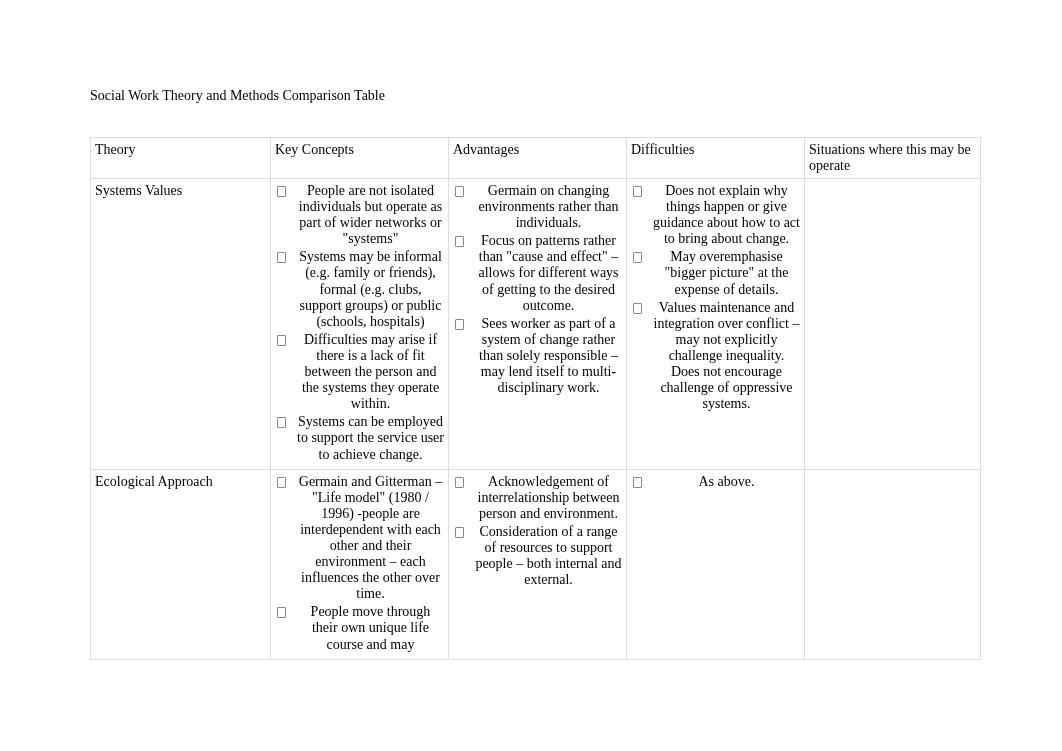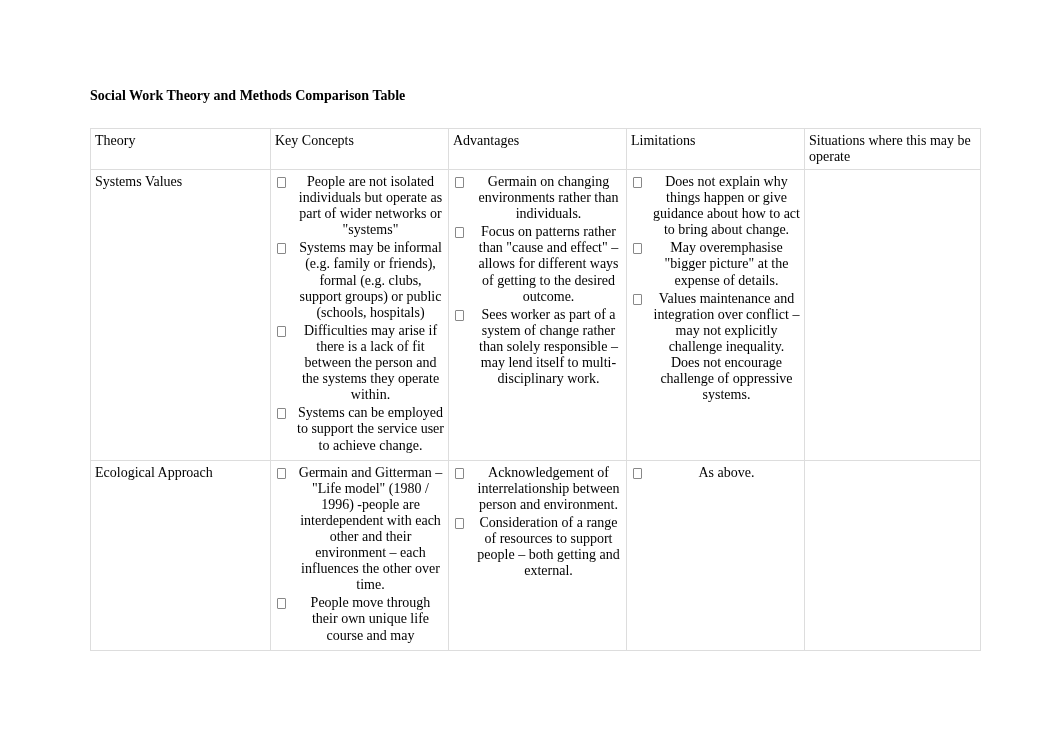--- a/index.html
+++ b/index.html
@@ -12,22 +12,22 @@
       font-size: 14px;
       color: #000;
       background: #fff;
       width: 1062px;
       height: 751px;
       padding: 88px 90px 0 90px;
       overflow: hidden;
     }
     .doc-title {
       font-size: 14px;
-      font-weight: bold;
-      margin-bottom: 24px;
+      font-weight: normal;
+      margin-bottom: 33px;
     }
     table {
       border-collapse: collapse;
       width: 100%;
       table-layout: fixed;
     }
     th, td {
       border: 1px solid #ddd;
       vertical-align: top;
       text-align: left;
@@ -80,21 +80,21 @@
     <col class="col-key">
     <col class="col-adv">
     <col class="col-lim">
     <col class="col-sit">
   </colgroup>
   <thead>
     <tr>
       <th>Theory</th>
       <th>Key Concepts</th>
       <th>Advantages</th>
-      <th>Limitations</th>
+      <th>Difficulties</th>
       <th>Situations where this may be operate</th>
     </tr>
   </thead>
   <tbody>
     <tr>
       <td class="plain-cell">Systems Values</td>
       <td>
         <ul>
           <li>People are not isolated individuals but operate as part of wider networks or "systems"</li>
           <li>Systems may be informal (e.g. family or friends), formal (e.g. clubs, support groups) or public (schools, hospitals)</li>
@@ -122,21 +122,21 @@
       <td class="plain-cell">Ecological Approach</td>
       <td>
         <ul>
           <li>Germain and Gitterman – "Life model" (1980 / 1996) -people are interdependent with each other and their environment – each influences the other over time.</li>
           <li>People move through their own unique life course and may</li>
         </ul>
       </td>
       <td>
         <ul>
           <li>Acknowledgement of interrelationship between person and environment.</li>
-          <li>Consideration of a range of resources to support people – both getting and external.</li>
+          <li>Consideration of a range of resources to support people – both internal and external.</li>
         </ul>
       </td>
       <td>
         <ul>
           <li>As above.</li>
         </ul>
       </td>
       <td class="plain-cell"></td>
     </tr>
   </tbody>

